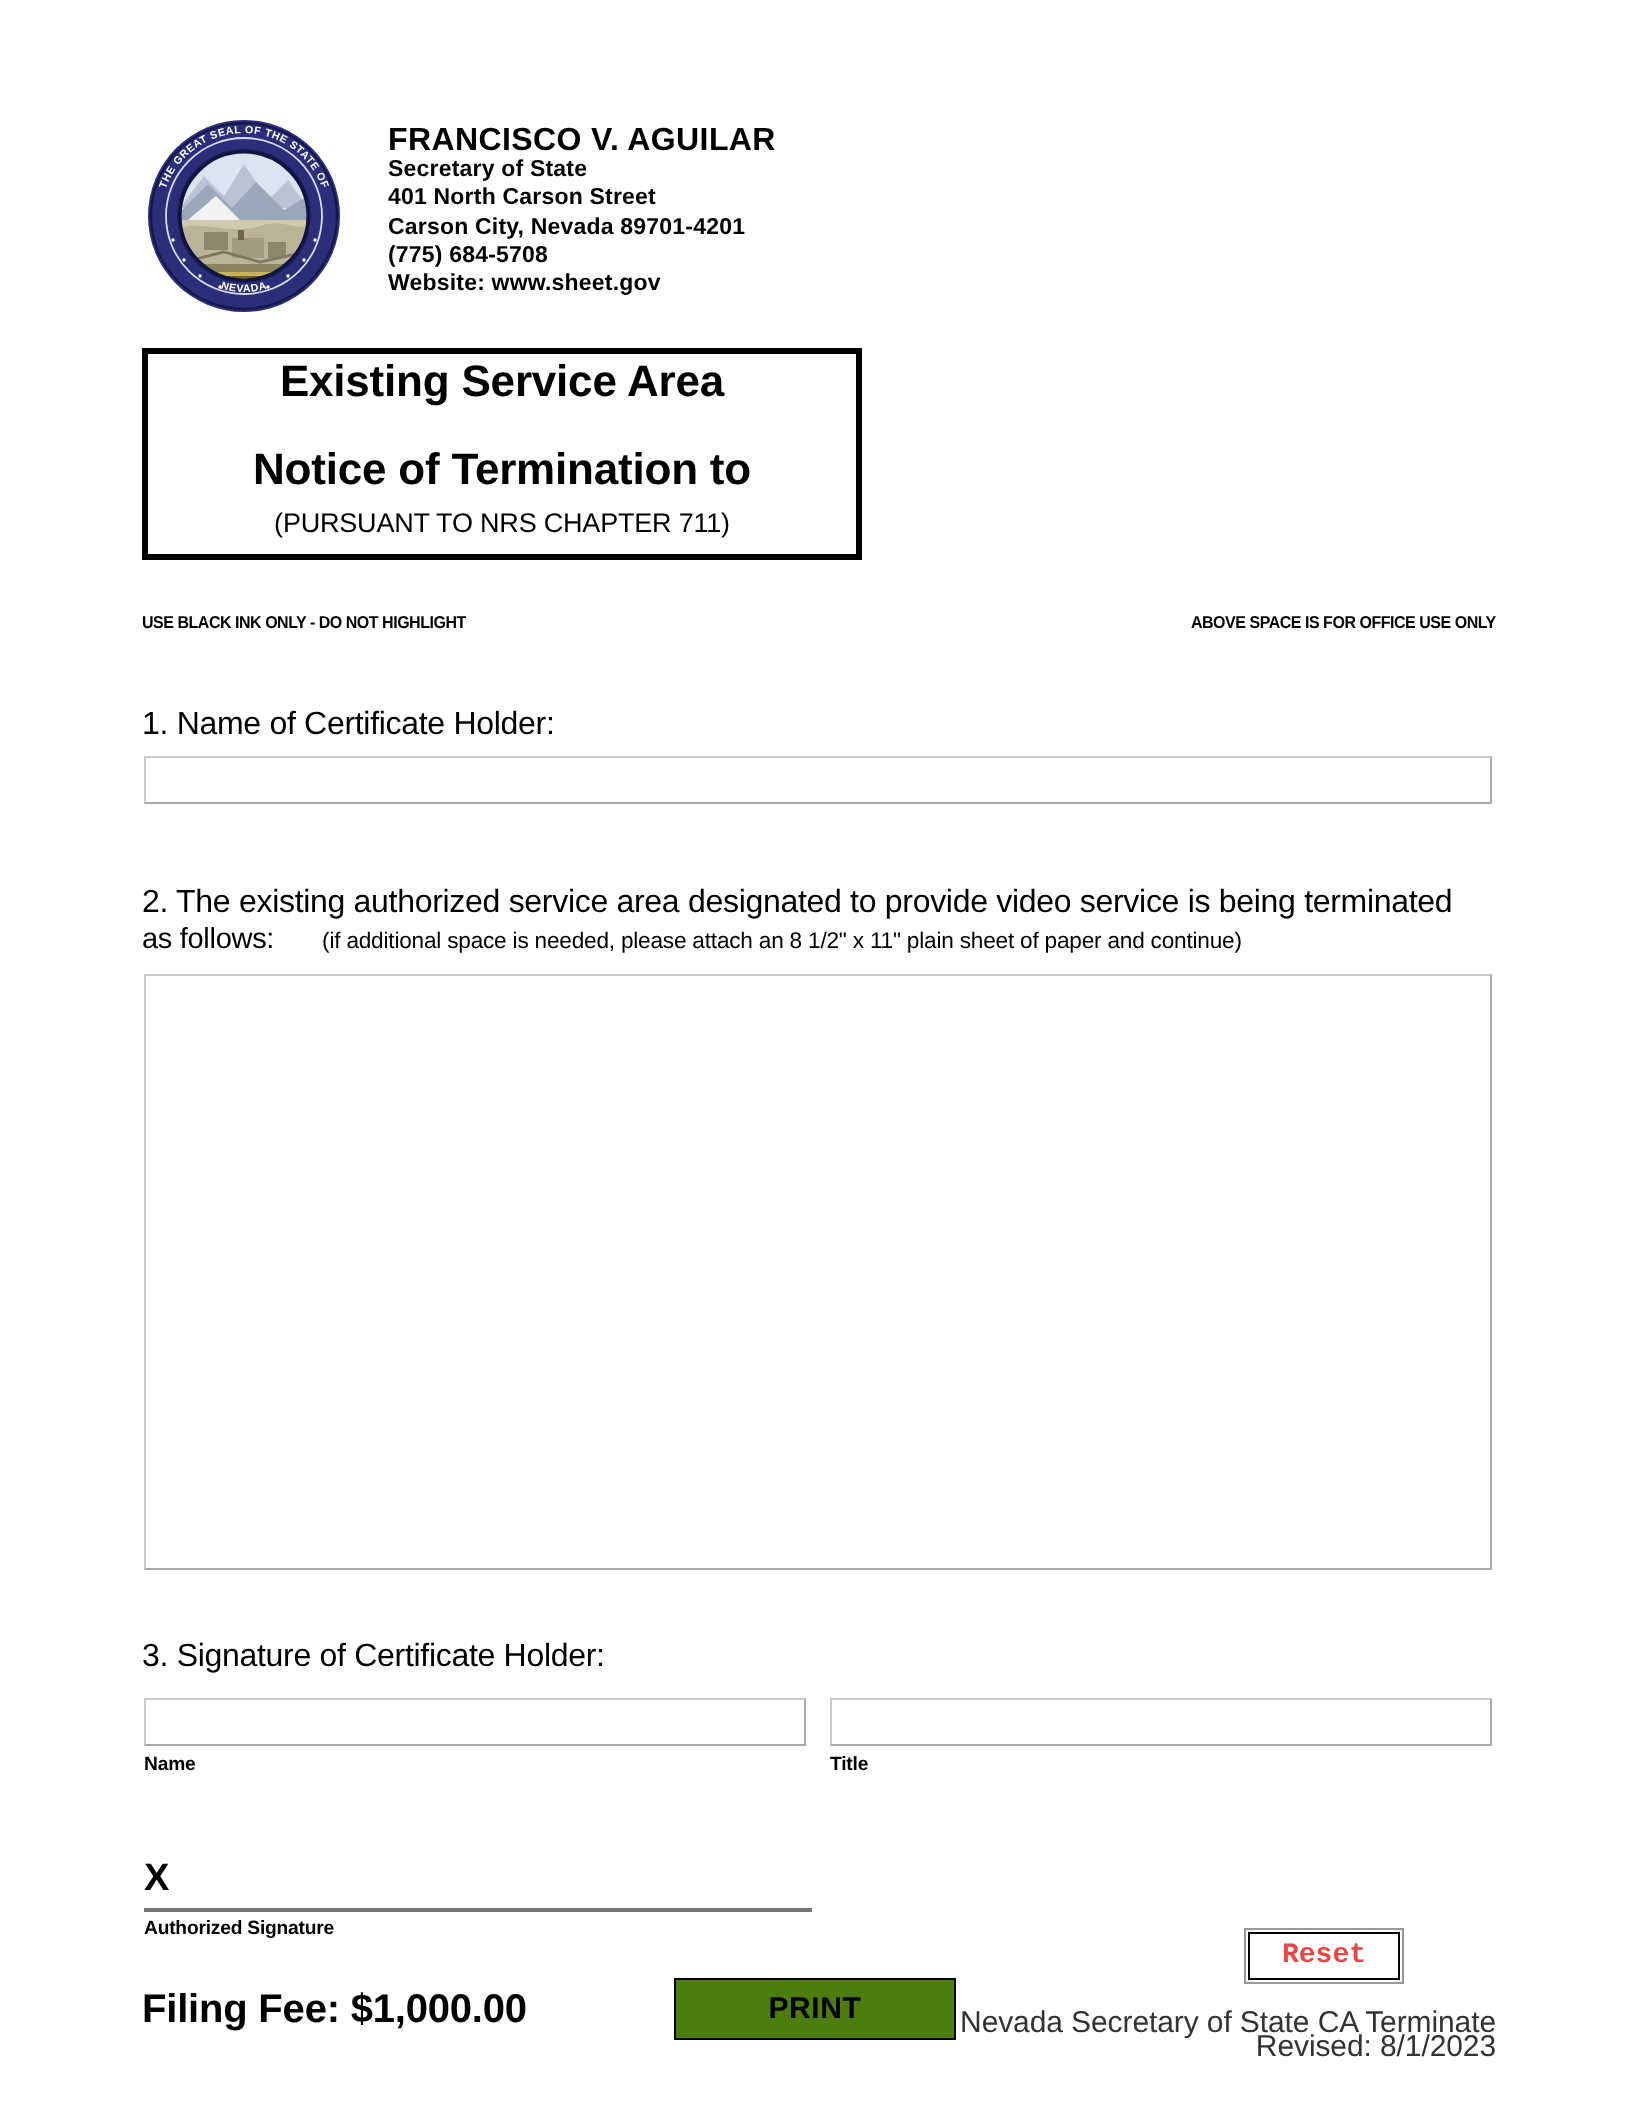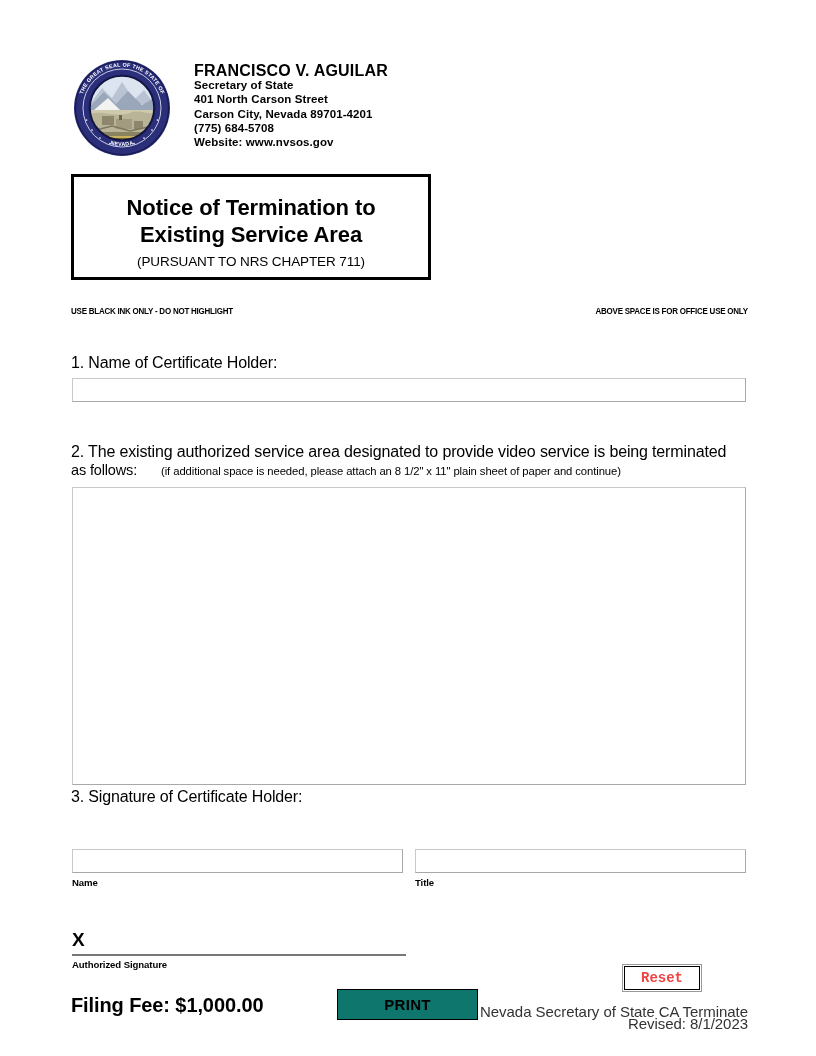--- a/index.html
+++ b/index.html
@@ -148,21 +148,21 @@
   #field-service-area {
     left: 72px;
     top: 487px;
     width: 674px;
     height: 298px;
   }
 
   
   #section3-label {
     left: 71px;
-    top: 788px;
+    top: 820px;
   }
   #field-name {
     left: 72px;
     top: 849px;
     width: 331px;
     height: 24px;
   }
   #field-title {
     left: 415px;
     top: 849px;
@@ -211,21 +211,21 @@
     font-weight: bold;
     letter-spacing: -0.1px;
     white-space: nowrap;
   }
   #print-button {
     position: absolute;
     left: 337px;
     top: 989px;
     width: 141px;
     height: 31px;
-    background: #0f766e;
+    background: #4d7c0f;
     border: 1px solid #000000;
     box-sizing: border-box;
     font-family: "Liberation Sans", sans-serif;
     font-size: 15px;
     font-weight: bold;
     letter-spacing: 0.3px;
     color: #000000;
     cursor: pointer;
     padding: 0;
   }
@@ -317,27 +317,27 @@
       </g>
     </svg>
   </div>
 
   <div id="agency-address">
     <span class="addr-line name-line">FRANCISCO V. AGUILAR</span>
     <span class="addr-line">Secretary of State</span>
     <span class="addr-line">401 North Carson Street</span>
     <span class="addr-line">Carson City, Nevada 89701-4201</span>
     <span class="addr-line">(775) 684-5708</span>
-    <span class="addr-line">Website:  www.nvsos.gov</span>
+    <span class="addr-line">Website:  www.sheet.gov</span>
   </div>
 </div>
 
 <div id="title-box">
+  <div id="title-line-2">Existing Service Area</div>
   <div id="title-line-1">Notice of Termination to</div>
-  <div id="title-line-2">Existing Service Area</div>
   <div id="title-subtitle">(PURSUANT TO NRS CHAPTER 711)</div>
 </div>
 
 <div id="instruction-row">
   <div id="ink-notice" class="tiny-caps">USE BLACK INK ONLY - DO NOT HIGHLIGHT</div>
   <div id="office-use-notice" class="tiny-caps">ABOVE SPACE IS FOR OFFICE USE ONLY</div>
 </div>
 
 <div class="section-label" style="left:71px; top:354px;">1. Name of Certificate Holder:</div>
 <input type="text" class="field-box" id="field-certificate-holder" placeholder="" style="">

